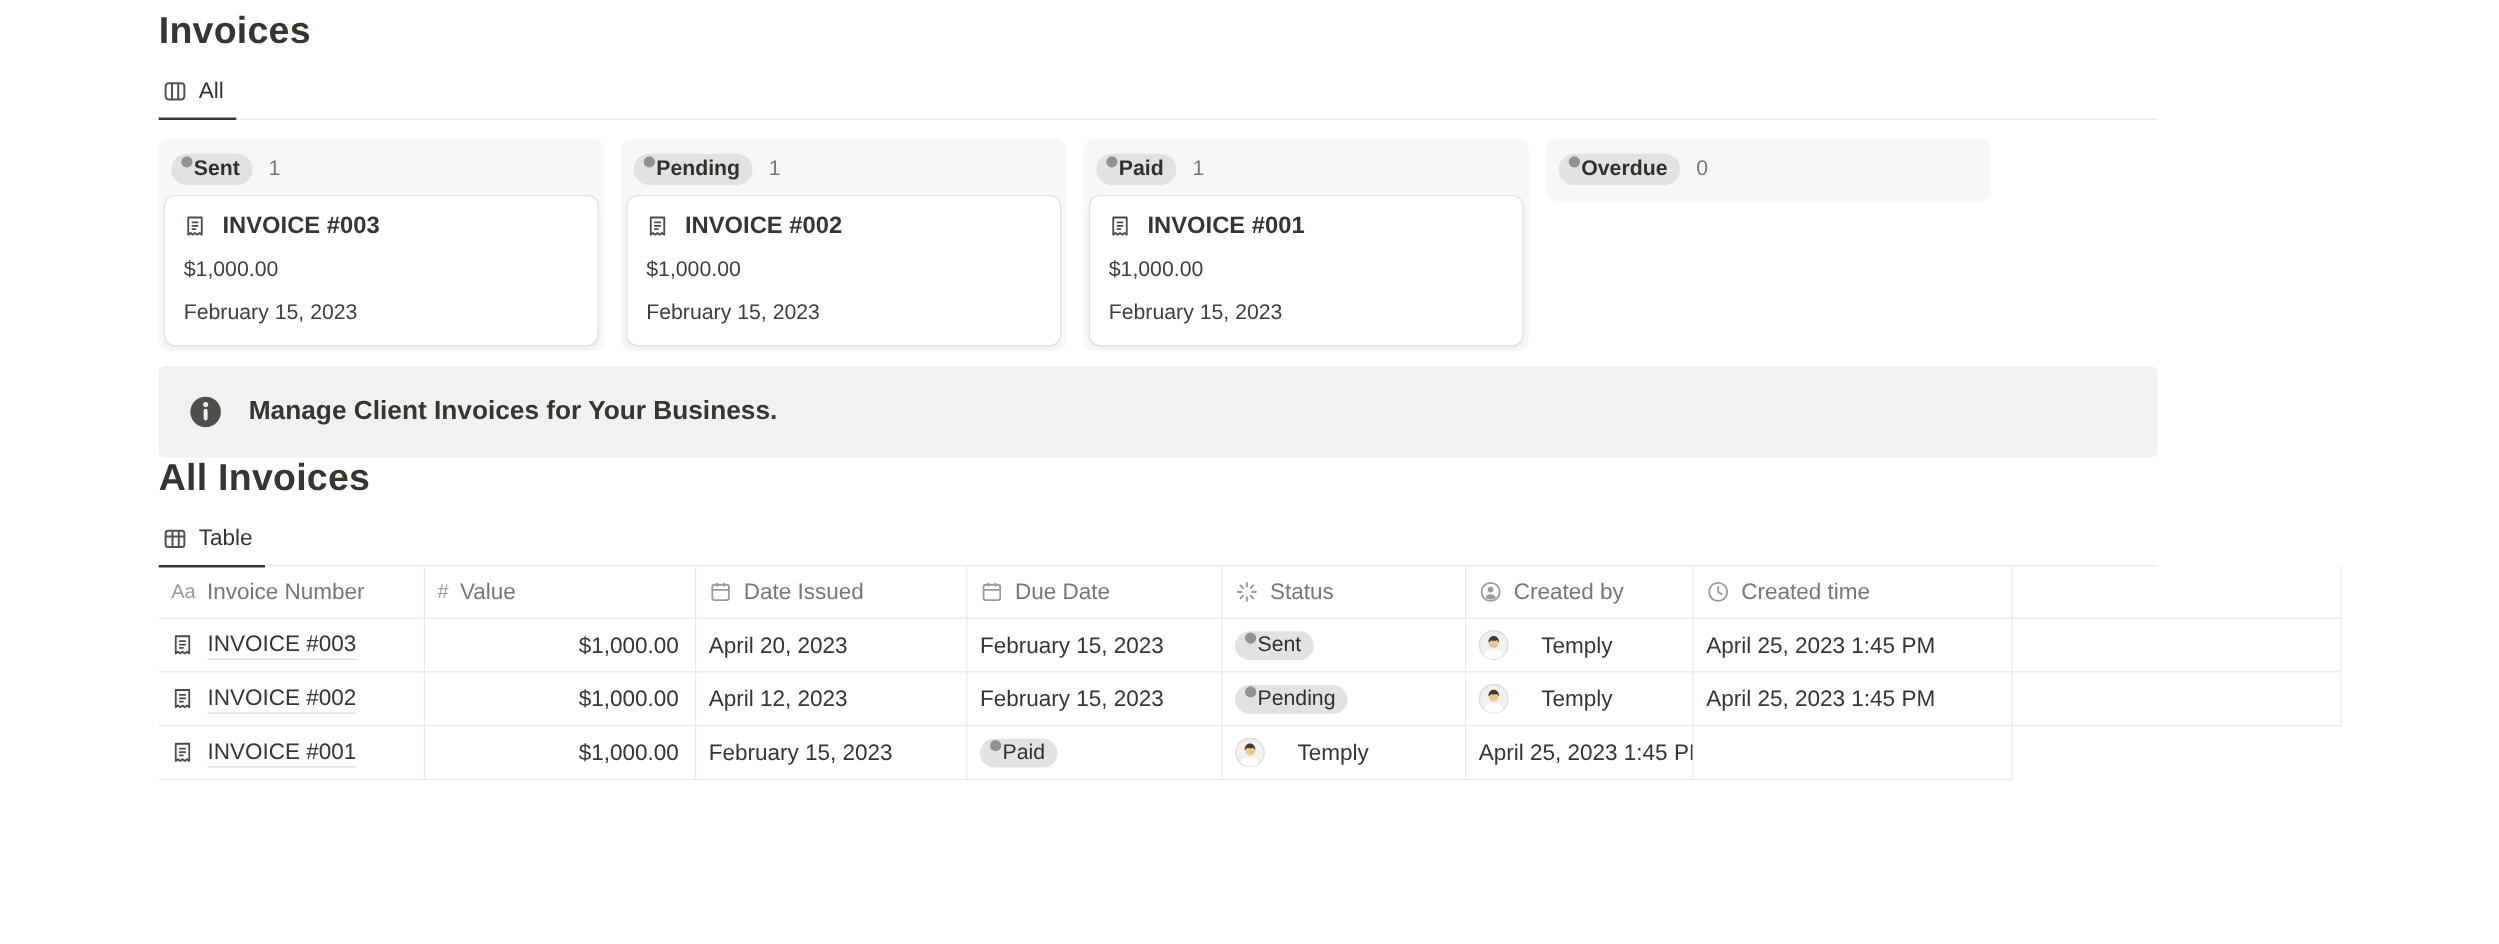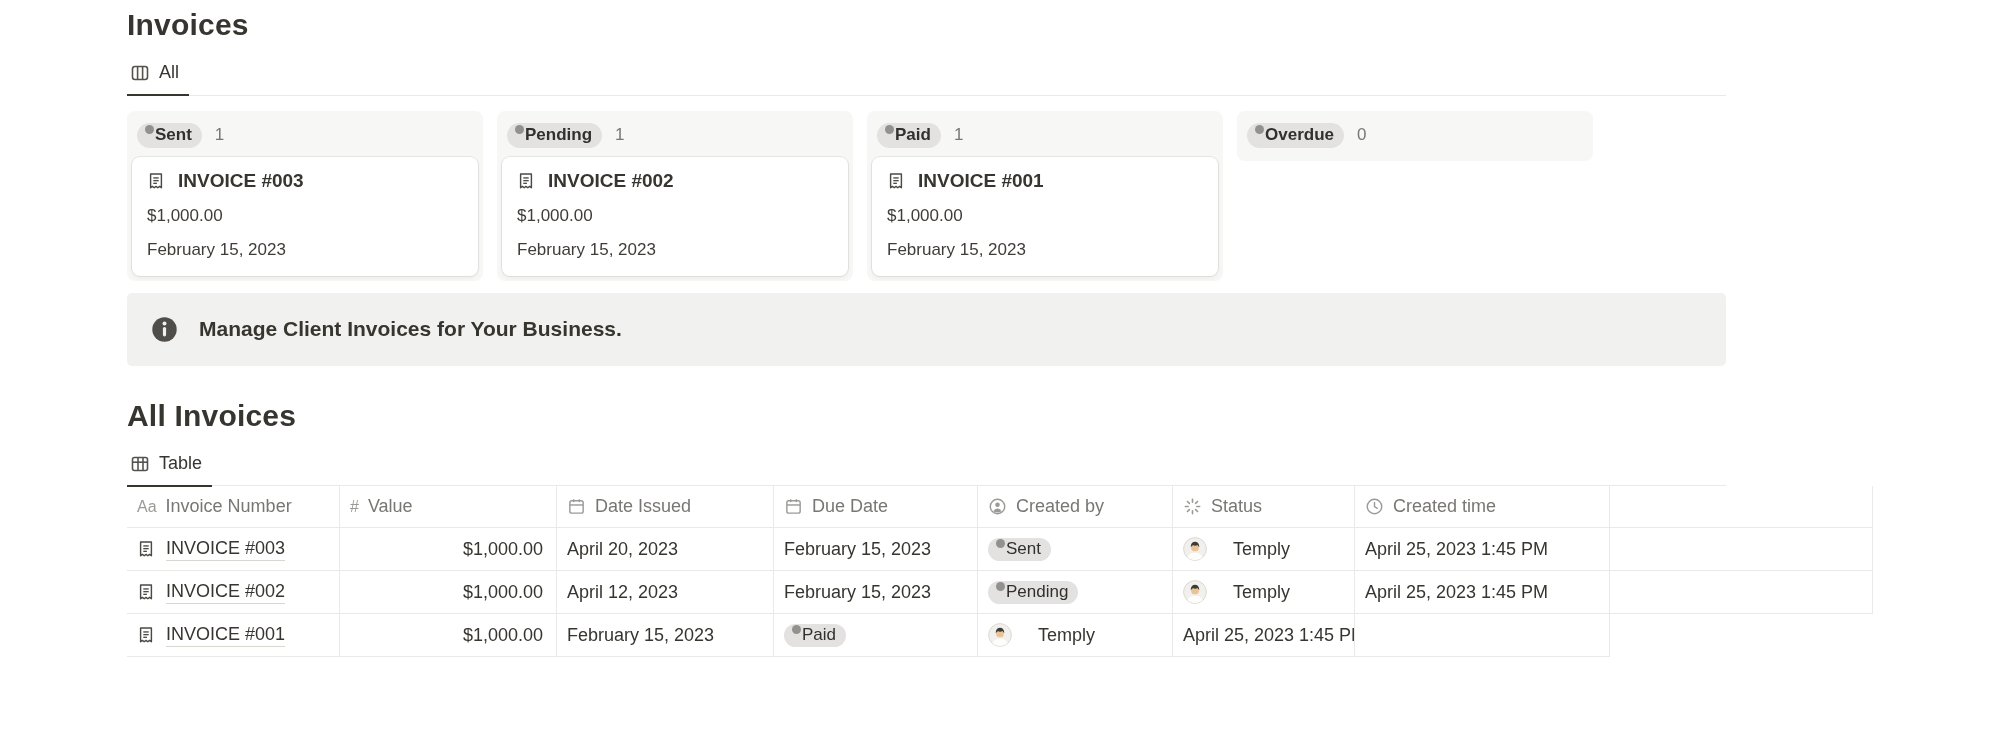--- a/index.html
+++ b/index.html
@@ -33,21 +33,21 @@
   .ricon { width:18px; height:20px; display:inline-flex; color:#4c4a45; flex:none; }
   .ricon svg { width:100%; height:100%; }
 
   
   .callout { margin-top:12px; background:#f1f1ef; border-radius:5px; height:73px;
              display:flex; align-items:center; gap:21px; padding:0 24px; }
   .callout-text { font-size:21px; font-weight:700; color:#37352f; }
   .iicon { width:27px; height:27px; display:inline-flex; flex:none; }
 
   
-  .sec2-title { margin-top:33px; }
+  .sec2-title { }
 
   
   .ntable { display:grid; grid-template-columns:213px 217px 217px 204px 195px 182px 255px 263px; }
   .hcell, .cell { border-right:1px solid #e9e9e7; border-bottom:1px solid #e9e9e7;
                   display:flex; align-items:center; overflow:hidden; white-space:nowrap; }
   .hcell { height:42px; gap:9px; padding:0 10px; color:#787774; font-size:18px; cursor:pointer; }
   .hcell .hicon { width:19px; height:19px; color:#9b9a97; display:inline-flex; flex:none; }
   .hicon svg { width:100%; height:100%; }
   .hglyph { font-size:16px; color:#9b9a97; letter-spacing:0; flex:none; }
   .cell { height:43px; padding:0 10px; font-size:18px; color:#37352f; cursor:pointer; }
@@ -261,32 +261,32 @@
         <span class="hicon">
             <svg viewBox="0 0 20 20">
               <use href="#i-calendar"></use>
             </svg>
           </span>
         <span>Due Date</span>
       </div>
       <div class="hcell">
         <span class="hicon">
             <svg viewBox="0 0 20 20">
+              <use href="#i-status"></use>
+            </svg>
+          </span>
+        <span>Status</span>
+      </div>
+      <div class="hcell">
+        <span class="hicon">
+            <svg viewBox="0 0 20 20">
               <use href="#i-person"></use>
             </svg>
           </span>
         <span>Created by</span>
-      </div>
-      <div class="hcell">
-        <span class="hicon">
-            <svg viewBox="0 0 20 20">
-              <use href="#i-status"></use>
-            </svg>
-          </span>
-        <span>Status</span>
       </div>
       <div class="hcell">
         <span class="hicon">
             <svg viewBox="0 0 20 20">
               <use href="#i-clock"></use>
             </svg>
           </span>
         <span>Created time</span>
       </div>
       <div class="hcell"></div>

